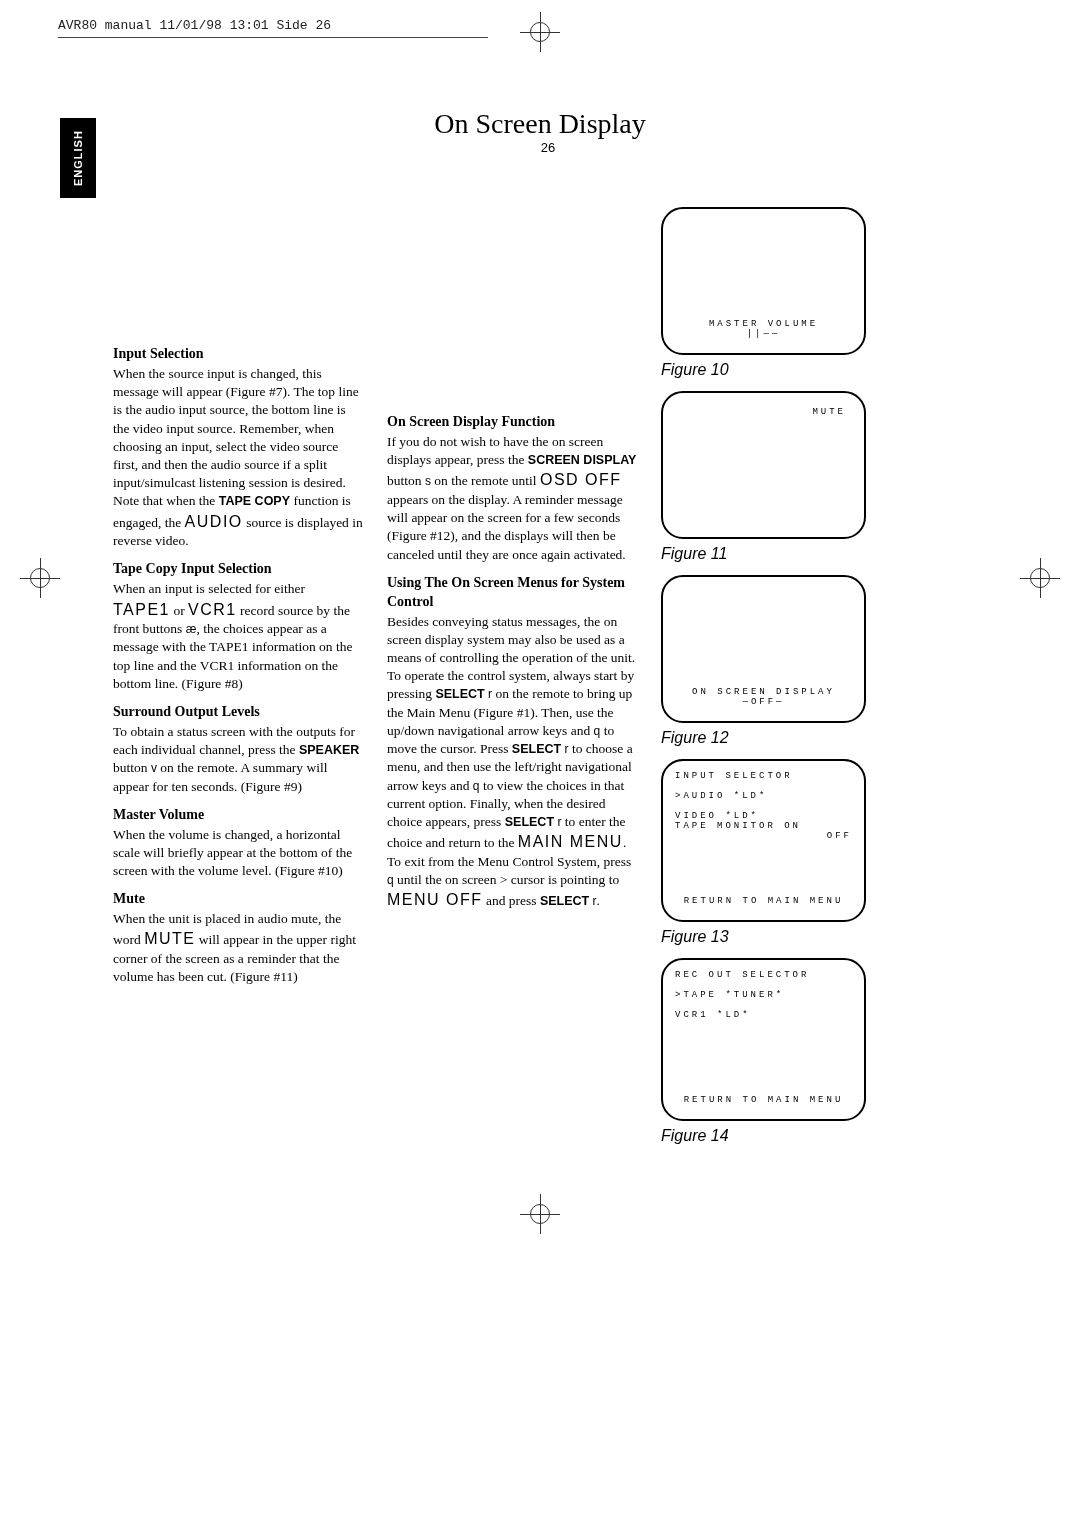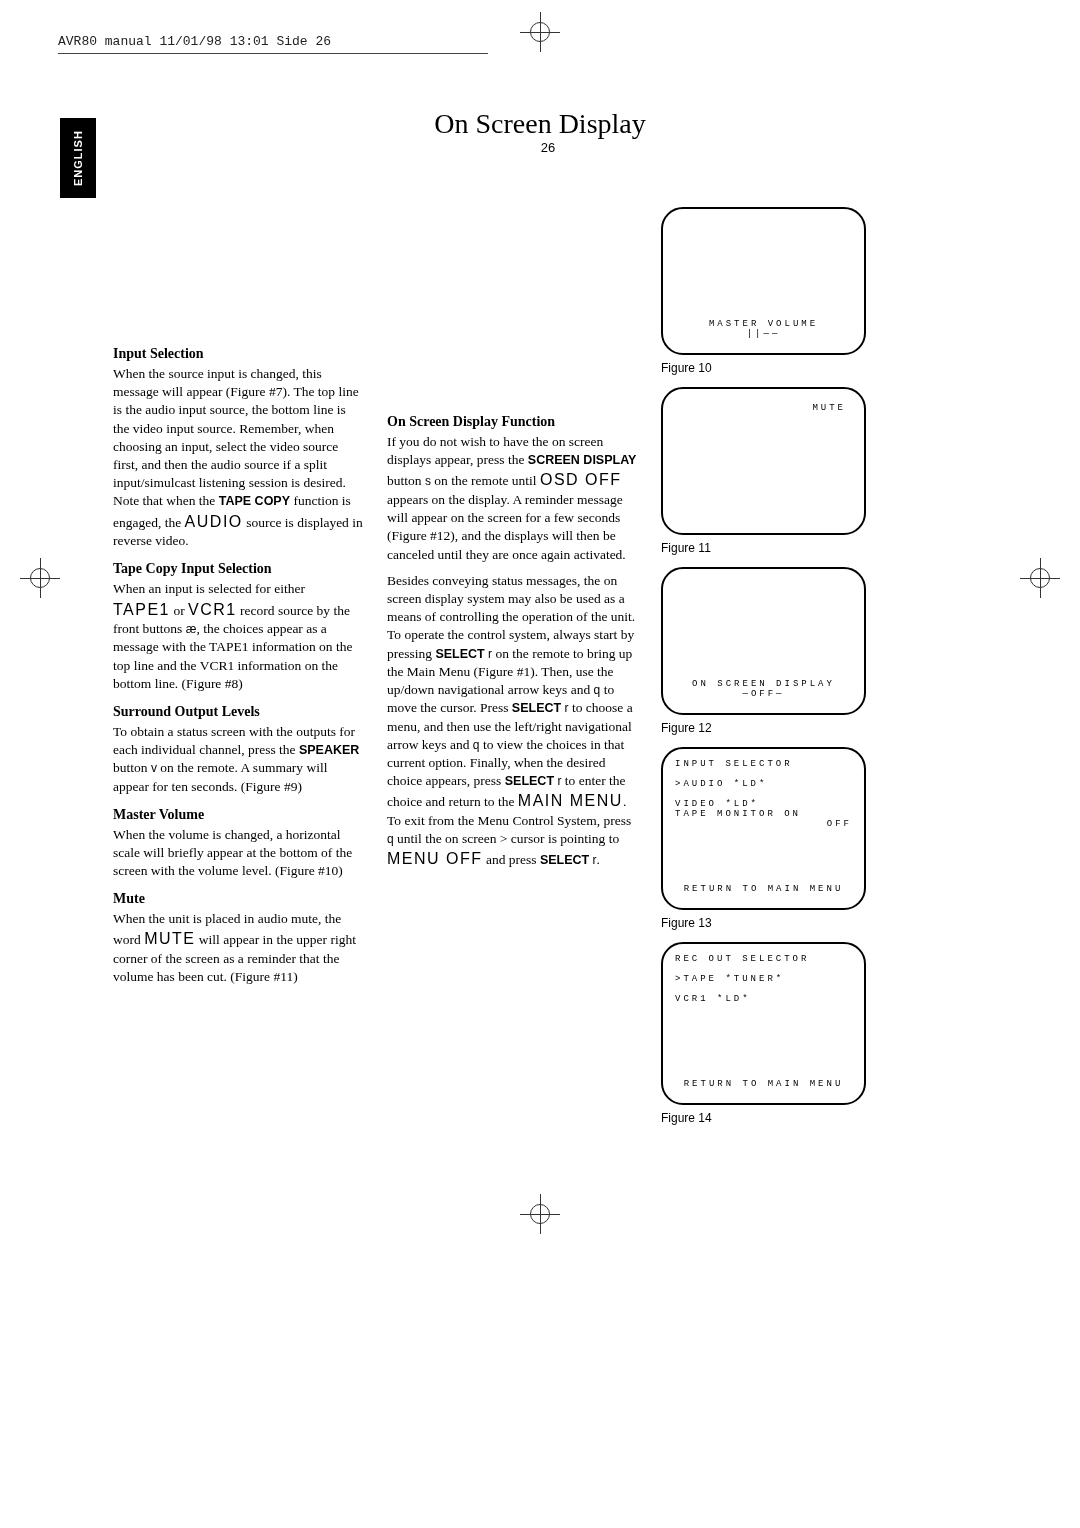--- a/index.html
+++ b/index.html
@@ -6,21 +6,21 @@
     body {
       width: 1080px;
       height: 1528px;
       font-family: Georgia, 'Times New Roman', serif;
       background: #fff;
       position: relative;
       color: #000;
     }
     .print-header {
       position: absolute;
-      top: 34px;
+      top: 18px;
       left: 58px;
       font-family: 'Courier New', monospace;
       font-size: 13px;
       color: #222;
       border-bottom: 1px solid #444;
       padding-bottom: 4px;
       width: 430px;
     }
     .crop-mark-top {
       position: absolute;
@@ -148,22 +148,23 @@
       margin-bottom: 6px;
       position: relative;
       font-family: 'Courier New', monospace;
       letter-spacing: 3px;
       font-size: 9px;
       padding: 10px 12px;
     }
     .osd-screen.tall { height: 163px; }
     .fig-label {
       font-family: Arial, sans-serif;
-      font-size: 12px;
+      font-size: 16px;
       margin-bottom: 12px;
+      font-style: italic;
     }
     .figure-col-offset { margin-top: -138px; }
     .osd-bottom-text {
       position: absolute;
       bottom: 14px;
       left: 0;
       width: 100%;
       text-align: center;
     }
     .osd-top-right {
@@ -225,20 +226,21 @@
     <p>
       <span>When the unit is placed in audio mute, the word </span><span class="mono">MUTE</span><span> will appear in the upper right corner of the screen as a reminder that the volume has been cut. (Figure #11)</span>
     </p>
   </div>
 
   <div class="col col2-offset">
     <h3>On Screen Display Function</h3>
     <p>
       <span>If you do not wish to have the on screen displays appear, press the </span><span class="b">SCREEN DISPLAY</span><span> button </span><span class="icon">s</span><span> on the remote until </span><span class="mono">OSD OFF</span><span> appears on the display. A reminder message will appear on the screen for a few seconds (Figure #12), and the displays will then be canceled until they are once again activated.</span>
     </p>
+    <h3>Using The On Screen Menus for System Control</h3>
     <p>
       <span>Besides conveying status messages, the on screen display system may also be used as a means of controlling the operation of the unit. To operate the control system, always start by pressing </span><span class="b">SELECT</span> <span class="icon">r</span><span> on the remote to bring up the Main Menu (Figure #1). Then, use the up/down navigational arrow keys </span><span> and </span><span class="icon">q</span><span> to move the cursor. Press </span><span class="b">SELECT</span> <span class="icon">r</span><span> to choose a menu, and then use the left/right navigational arrow keys </span><span> and </span><span class="icon">q</span><span> to view the choices in that current option. Finally, when the desired choice appears, press </span><span class="b">SELECT</span> <span class="icon">r</span><span> to enter the choice and return to the </span><span class="mono">MAIN MENU</span><span>. To exit from the Menu Control System, press </span><span class="icon">q</span><span> until the on screen </span><span>&gt;</span><span> cursor is pointing to </span><span class="mono">MENU OFF</span><span> and press </span><span class="b">SELECT</span> <span class="icon">r</span><span>.</span>
     </p>
   </div>
 
   <div class="figure-col figure-col-offset">
     <div class="osd-screen">
       <div class="osd-bottom-text">
         <div>MASTER VOLUME</div>
         <div>||——</div>

